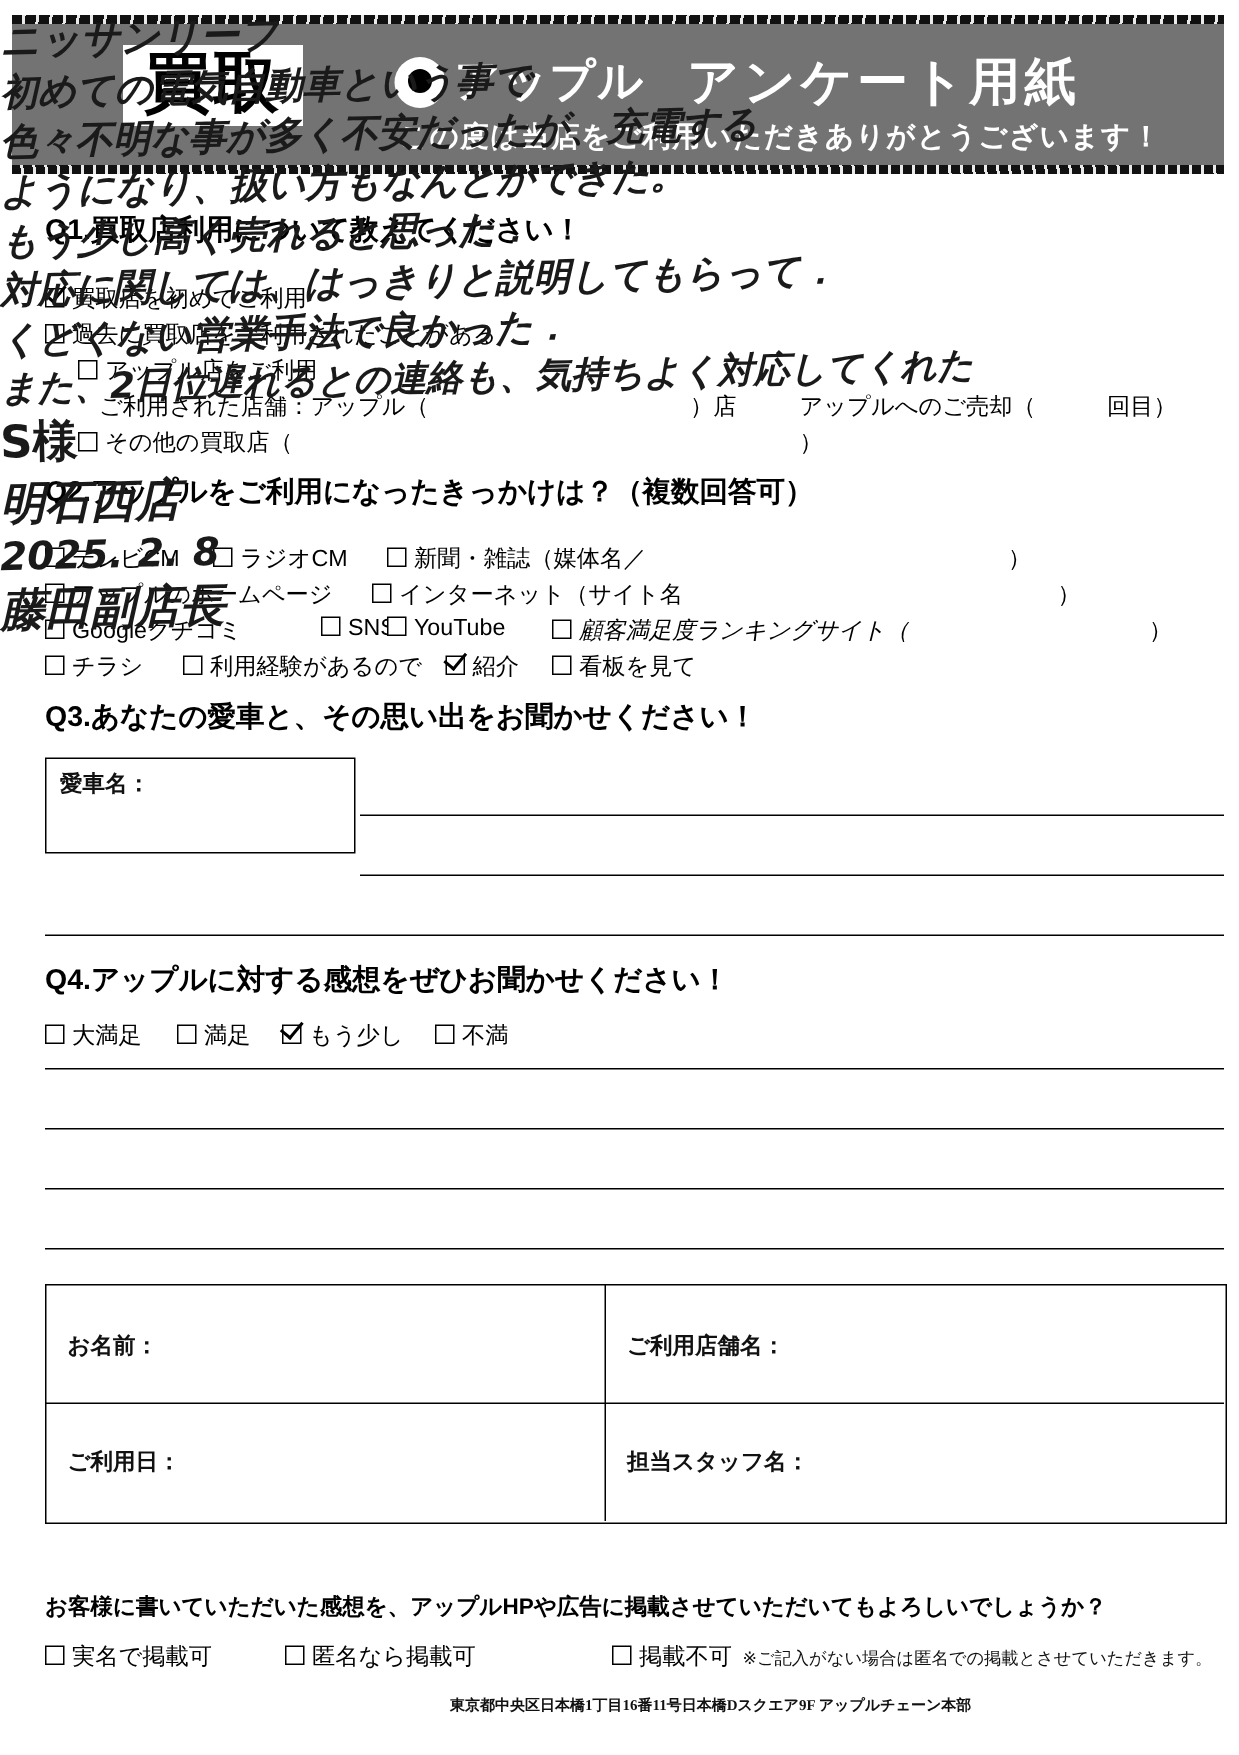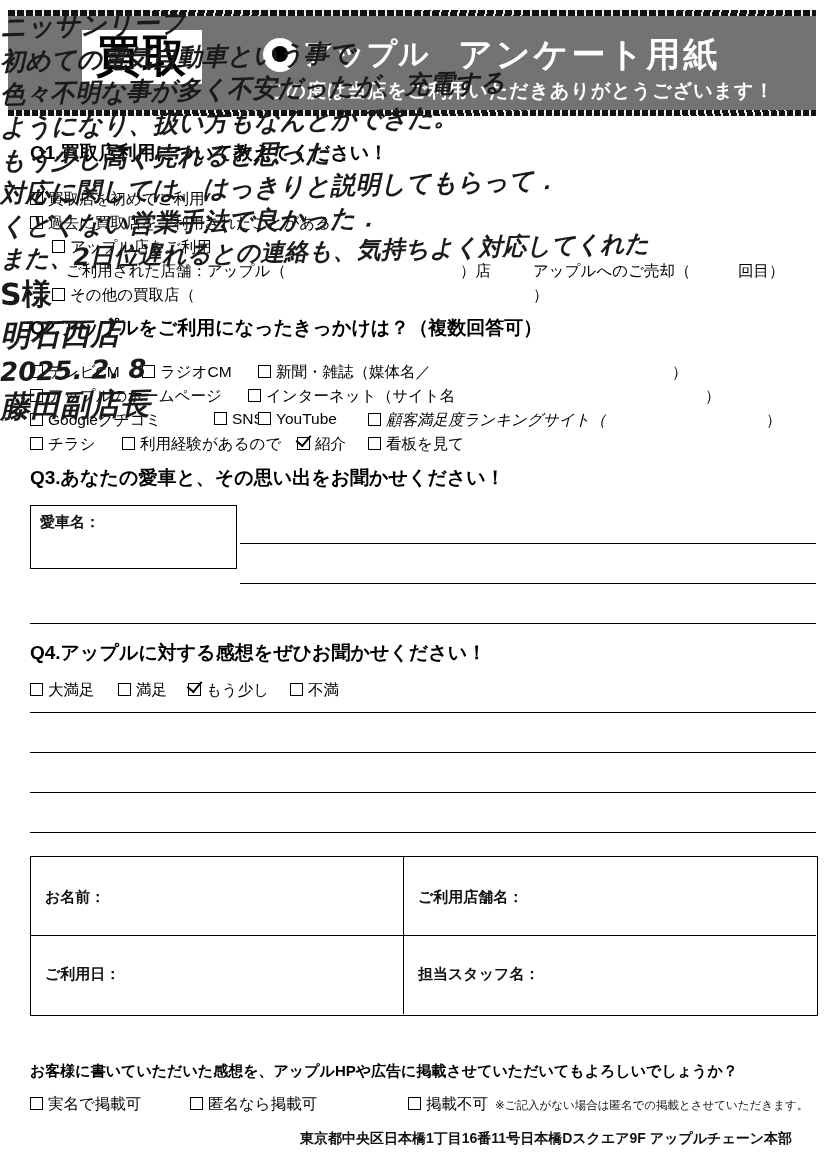--- a/index.html
+++ b/index.html
@@ -29,21 +29,21 @@
   .cb.checked:after{content:"";position:absolute;left:1px;top:-6px;width:7px;height:12px;
       border:solid #000;border-width:0 2.2px 2.2px 0;transform:rotate(40deg);}
   .rule{position:absolute;background:#000;height:1px;}
   .hand{font-family:"DejaVu Sans",sans-serif;color:#1a1a1a;font-weight:bold;font-style:italic;
       transform:rotate(-1.4deg);white-space:nowrap;}
 
   
   .box{position:absolute;border:1.6px solid #000;}
   .label{position:absolute;font-size:15px;font-weight:bold;}
 
-  .footaddr{position:absolute;font-size:14px;font-weight:bold;letter-spacing:0px;}
+  .footaddr{position:absolute;font-size:10px;font-weight:bold;letter-spacing:0px;font-family:Liberation Serif, serif;}
   .note{position:absolute;font-size:11.5px;}
 </style>
 </head>
 <body>
 
 <div class="page">
 
   <div class="banner">
     <div class="kaitori">買取</div>
     <div class="logo-wrap">

